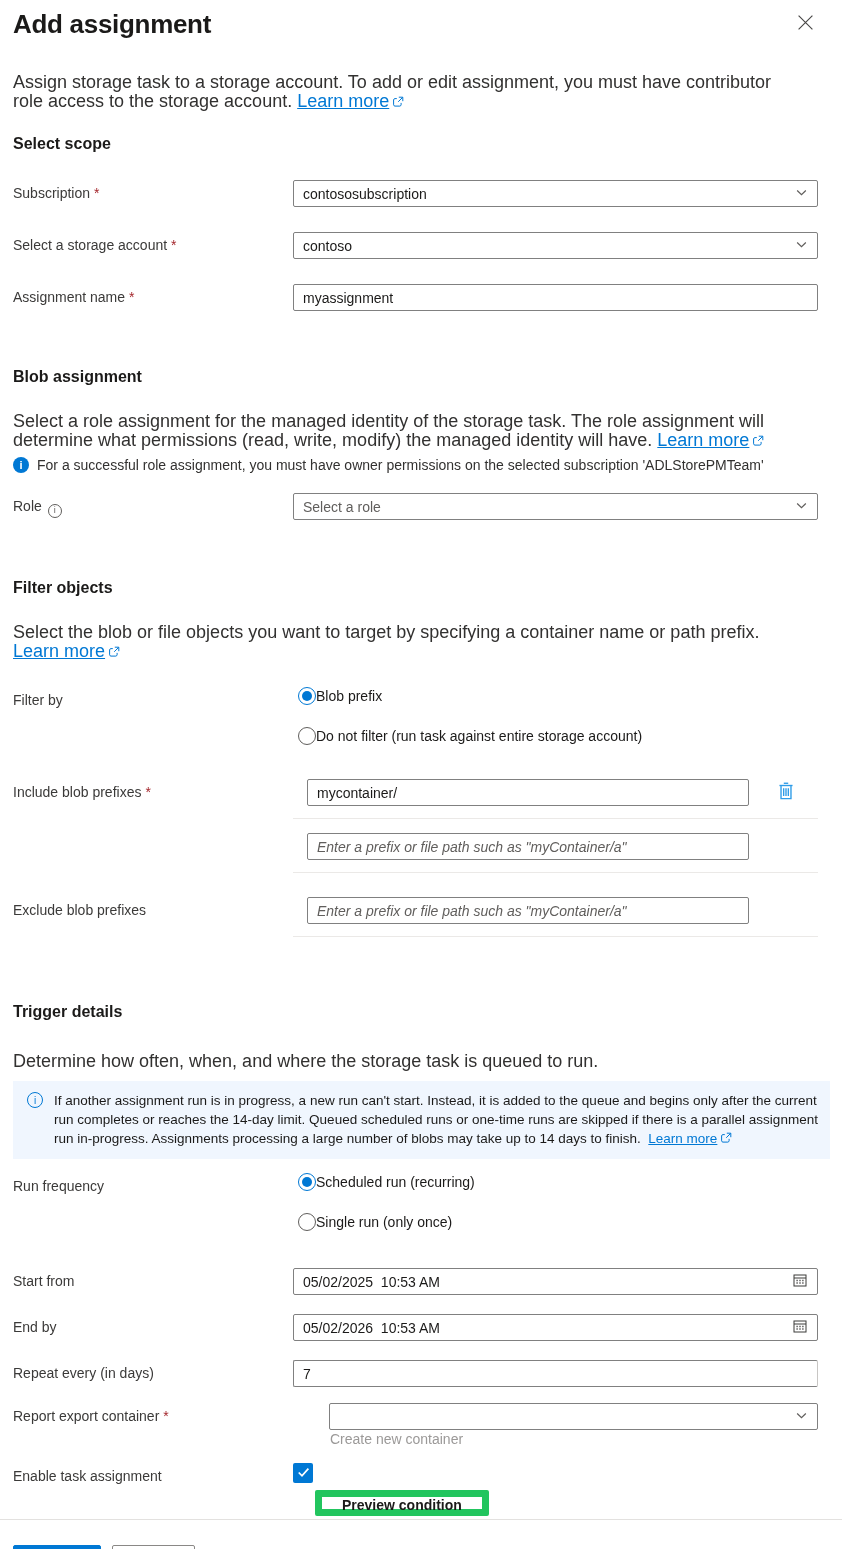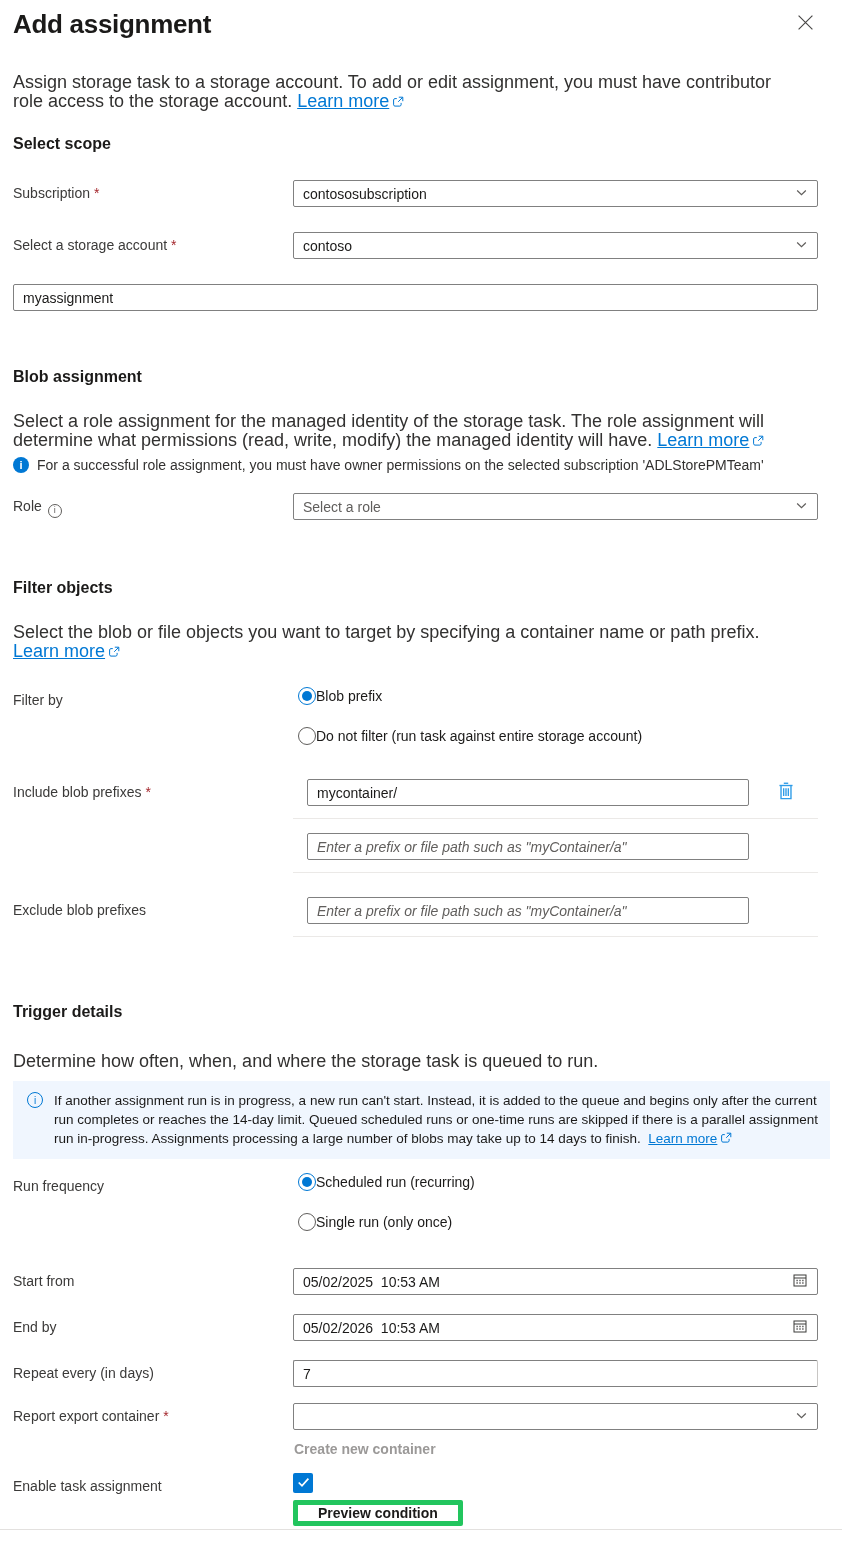--- a/index.html
+++ b/index.html
@@ -58,25 +58,25 @@
   
   .radio-row { display: flex; align-items: center; font-size: 14px; color: #1b1a19; cursor: pointer; }
   .radio { width: 18px; height: 18px; border-radius: 50%; border: 1px solid #605e5c; background: #fff; position: relative; flex: 0 0 18px; }
   .radio.sel { border-color: #0078d4; }
   .radio.sel::after { content: ""; position: absolute; inset: 3px; border-radius: 50%; background: #0078d4; }
   .checkbox { width: 20px; height: 20px; border-radius: 2px; background: #0078d4; display: inline-flex; align-items: center; justify-content: center; cursor: pointer; }
   
   .prefix-ctl { border-bottom: 1px solid #ebe9e7; padding: 0 0 12px 14px; display: flex; align-items: center; }
   .prefix-ctl .textbox { width: 442px; }
   .trash { margin-left: 29px; }
-  .helper { font-size: 14px; color: #9b9998; margin-top: 11px; padding-left: 1px; font-weight: bold; }
+  .helper { font-size: 14px; color: #9b9998; margin-top: 1px; padding-left: 1px; }
   
   .btn-preview {
-    height: 26px; min-width: 161px; background: #fff; border: 5px solid #22c55e; border-radius: 2px;
-    font-family: "Liberation Sans", sans-serif; font-size: 14px; font-weight: 700; color: #1b1a19; cursor: pointer; padding: 0 20px;
+    height: 26px; min-width: 161px; background: #fff; border: 7px solid #22c55e; border-radius: 2px;
+    font-family: "Liberation Sans", sans-serif; font-size: 14px; font-weight: 700; color: #1b1a19; cursor: pointer; padding: 0 20px; margin-left: 22px;
   }
   .footer-divider { height: 1px; background: #e3e1df; margin: 3px -24px 0 -13px; }
   .footer { display: flex; align-items: center; gap: 11px; margin-top: 25px; }
   .btn-add {
     width: 88px; height: 27px; background: #0078d4; color: #fff; border: 1px solid #0078d4; border-radius: 2px;
     font-family: "Liberation Sans", sans-serif; font-size: 14px; font-weight: 700; cursor: pointer;
   }
   .btn-discard {
     height: 27px; padding: 0 17px; background: #fff; color: #1b1a19; border: 1px solid #8a8886; border-radius: 2px;
     font-family: "Liberation Sans", sans-serif; font-size: 14px; cursor: pointer;
@@ -126,20 +126,21 @@
       <div class="select">
         <span class="val">contoso</span>
         <span><svg width="13" height="13" viewBox="0 0 12 12">
               <path d="M2 4.2 6 8.1 10 4.2" fill="none" stroke="#605e5c" stroke-width="1.1"></path>
             </svg></span>
       </div>
     </div>
   </div>
 
   <div class="row" style="margin-top:25px;">
+    <div class="lbl"><span>Assignment name</span><span class="req">*</span></div>
     <div class="ctl">
       <input class="textbox" value="myassignment" style="">
     </div>
   </div>
 
   <h2 class="sec-h" style="margin-top:57px;">Blob assignment</h2>
 
   <p class="para" style="margin:26px 0 0 0;">
     <span>Select a role assignment for the managed identity of the storage task. The role assignment will determine what permissions (read, write, modify) the managed identity will have.</span>
     <a class="link">Learn more</a><span class="ext"><svg width="12" height="12" viewBox="0 0 12 12">
@@ -277,21 +278,21 @@
     </div>
   </div>
 
   <div class="row" style="margin-top:19px;">
     <div class="lbl">Repeat every (in days)</div>
     <div class="ctl">
       <input class="textbox" style="border-right-color: rgb(200, 198, 196);" value="7">
     </div>
   </div>
 
-  <div class="row" style="margin-top:16px;">
+  <div class="row" style="margin-top:16px;gap:36px;">
     <div class="lbl"><span>Report export container</span><span class="req">*</span></div>
     <div class="ctl">
       <div class="select">
         <span class="val"></span>
         <span><svg width="13" height="13" viewBox="0 0 12 12">
               <path d="M2 4.2 6 8.1 10 4.2" fill="none" stroke="#605e5c" stroke-width="1.1"></path>
             </svg></span>
       </div>
       <div class="helper">Create new container</div>
     </div>

